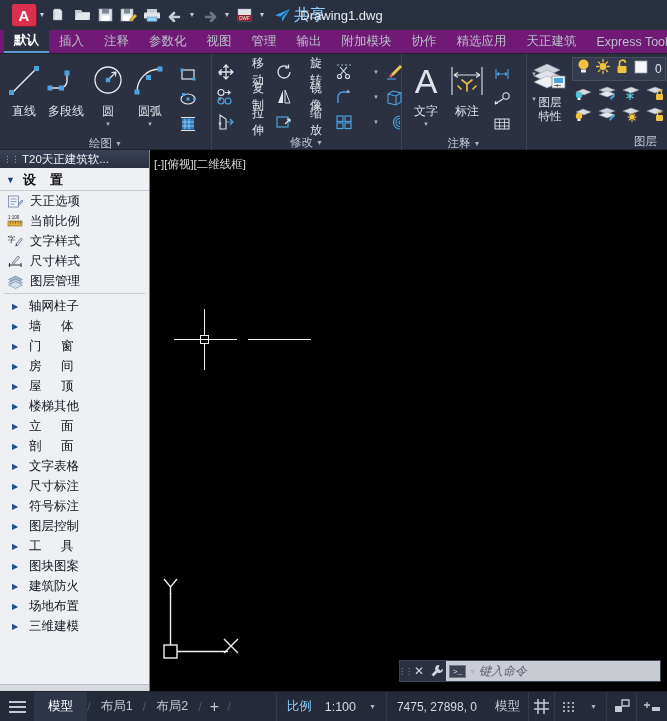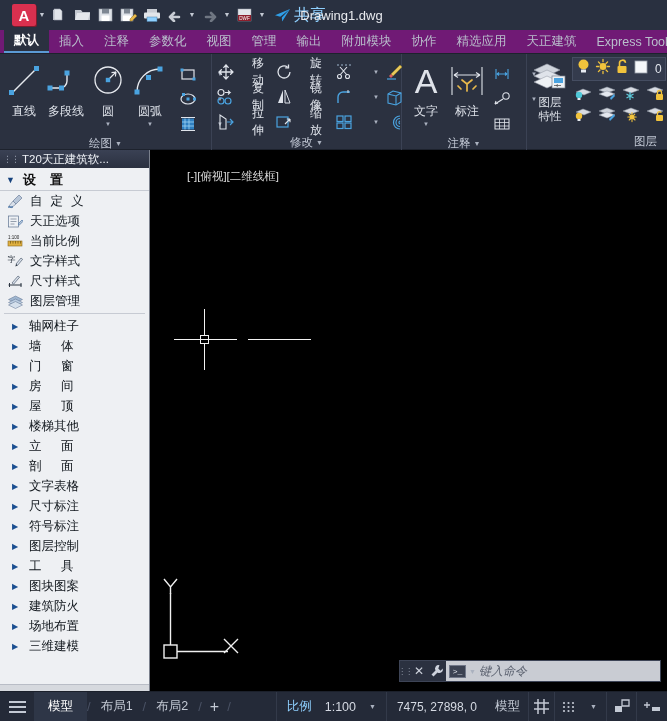--- a/index.html
+++ b/index.html
@@ -109,21 +109,21 @@
   .tree-item {
     height: 20px; display: flex; align-items: center; gap: 10px; padding-left: 12px;
     color: #0d1319; font-size: 12.5px;
   }
   .tree-item .tri { width: 7px; color: #1b4f91; font-size: 8px; }
   .sp2 { letter-spacing: 8px; }
   .side-foot { height: 7px; background: #d6d9de; border-top: 1px solid #b9bdc6; flex: none; }
 
   
   .canvas-wrap { flex: 1; position: relative; background: #000; overflow: hidden; }
-  .vp-label { position: absolute; top: 19px; left: 4px; color: #d8d8d8; font-size: 11.5px; margin-left: 33px; }
+  .vp-label { position: absolute; top: 7px; left: 4px; color: #d8d8d8; font-size: 11.5px; }
   .crosshair { position: absolute; }
   .ch-h { position: absolute; height: 1px; background: #f2f2f2; }
   .ch-v { position: absolute; width: 1px; background: #f2f2f2; }
   .ch-box { position: absolute; border: 1px solid #f2f2f2; width: 9px; height: 9px; }
   .ucs { position: absolute; }
   .ucs line, .ucs rect, .ucs path { stroke: #f0f0f0; fill: none; }
 
   
   .cmdbar {
     position: absolute; left: 398px; bottom: 9px; height: 22px; display: flex;
@@ -644,30 +644,20 @@
       <div class="side-body">
         <div class="sec-head">
           <span class="tri">▼</span>
           <span class="t">设</span>
           <span>置</span>
         </div>
 
         <div class="side-item">
           <span class="si-ico">
             <svg width="16" height="15" viewBox="0 0 16 15">
-                <path d="M12 1l3 3-6 6-3-3z" fill="#b8c6d8" stroke="#5e7290" stroke-width=".6"></path>
-                <path d="M6 7l3 3-5 4-2-2z" fill="#d9e0ea" stroke="#5e7290" stroke-width=".6"></path>
-                <path d="M1 13h5" stroke="#3a6aa0" stroke-width="1.2"></path>
-              </svg>
-          </span>
-          <span class="sp2">自定义</span>
-        </div>
-        <div class="side-item">
-          <span class="si-ico">
-            <svg width="16" height="15" viewBox="0 0 16 15">
                 <rect x="1.5" y="2" width="10" height="11" fill="#eef1f5" stroke="#5e7290" stroke-width=".7"></rect>
                 <path d="M3.5 5h6M3.5 7.5h6M3.5 10h4" stroke="#7e8a9a" stroke-width=".8"></path>
                 <path d="M11 10l4-4 1.2 1.2-4 4z" fill="#b8c6d8" stroke="#3a6aa0" stroke-width=".6"></path>
               </svg>
           </span>
           <span>天正选项</span>
         </div>
         <div class="side-item">
           <span class="si-ico">
             <svg width="17" height="15" viewBox="0 0 17 15">

